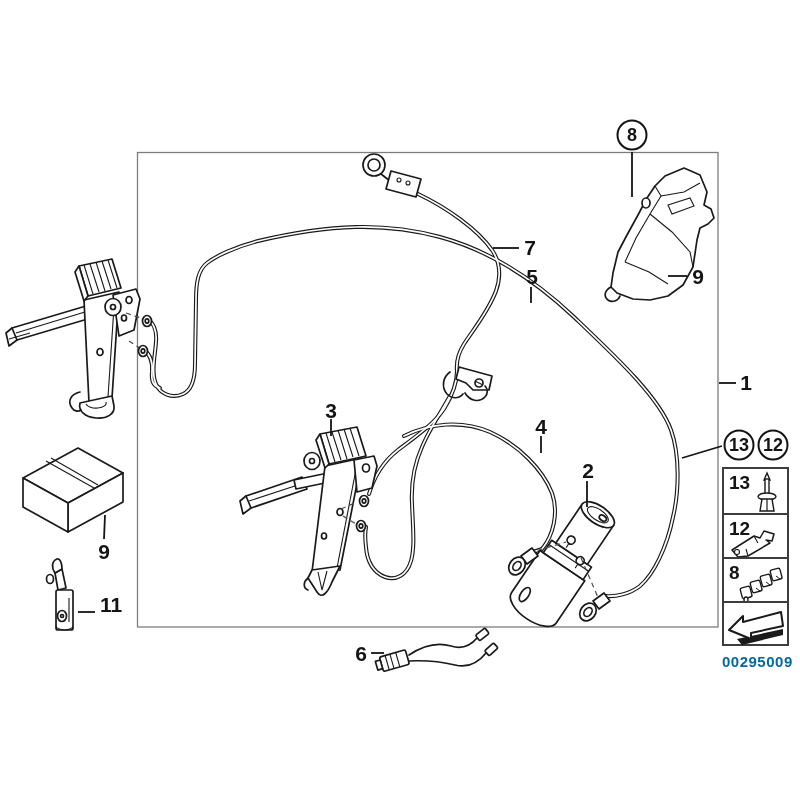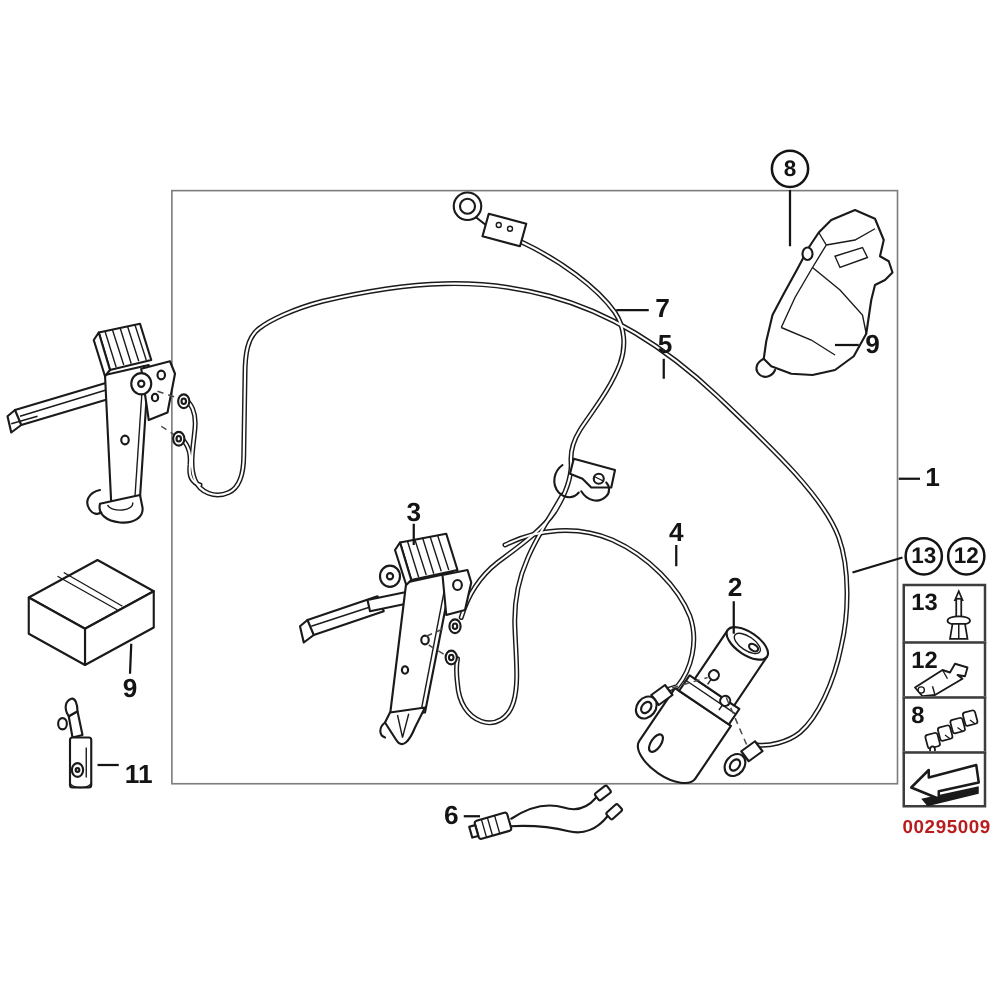--- a/index.html
+++ b/index.html
@@ -27,21 +27,21 @@
     background:#fff;position:relative;margin-top:-2px;
   }
   .legend-box:first-child{margin-top:0;}
   .legend-num{
     position:absolute;left:5px;top:3px;
     font:700 19px "Liberation Sans",sans-serif;color:#141414;
   }
   .legend-icon{position:absolute;right:2px;top:2px;}
   .part-number{
     position:absolute;left:722px;top:653px;width:70px;text-align:center;
-    font:600 15px "Liberation Sans",sans-serif;color:#b91c1c;letter-spacing:.5px;
+    font:600 15px "Liberation Sans",sans-serif;color:#0369a1;letter-spacing:.5px;
   }
   .tube{stroke:#1a1a1a;stroke-width:4;fill:none;stroke-linecap:round;}
   .tube-core{stroke:#ffffff;stroke-width:1.7;fill:none;stroke-linecap:round;}
   .ln{stroke:#1a1a1a;stroke-width:1.7;fill:none;stroke-linejoin:round;stroke-linecap:round;}
   .lnf{stroke:#1a1a1a;stroke-width:1.7;fill:#ffffff;stroke-linejoin:round;stroke-linecap:round;}
   .thin{stroke:#1a1a1a;stroke-width:1.1;fill:none;}
   .dash{stroke:#4a4a4a;stroke-width:1.2;fill:none;stroke-dasharray:5 4;}
   .leader{stroke:#141414;stroke-width:1.8;fill:none;}
 </style>
 </head>
@@ -239,21 +239,21 @@
   <div class="callout" style="left:698px;top:276px;">9</div>
   <div class="callout" style="left:530px;top:247px;">7</div>
   <div class="callout" style="left:532px;top:276px;">5</div>
   <div class="callout" style="left:746px;top:382px;">1</div>
   <div class="circle-callout" style="left:739px;top:445px;">13</div>
   <div class="circle-callout" style="left:773px;top:445px;">12</div>
   <div class="callout" style="left:331px;top:410px;">3</div>
   <div class="callout" style="left:541px;top:426px;">4</div>
   <div class="callout" style="left:588px;top:470px;">2</div>
   <div class="callout" style="left:104px;top:551px;">9</div>
-  <div class="callout" style="left:111px;top:620px;">11</div>
+  <div class="callout" style="left:111px;top:604px;">11</div>
   <div class="callout" style="left:361px;top:653px;">6</div>
 
   <div class="legend">
     <div class="legend-box">
       <span class="legend-num">13</span>
       <svg class="legend-icon" width="40" height="44" viewBox="0 0 40 44">
         <polygon points="22,2 19,9 25,9" fill="#fff" stroke="#1a1a1a" stroke-width="1.4"></polygon>
         <rect x="20" y="8" width="4" height="15" fill="#fff" stroke="#1a1a1a" stroke-width="1.4"></rect>
         <ellipse cx="22" cy="25.5" rx="9" ry="3.5" fill="#fff" stroke="#1a1a1a" stroke-width="1.4"></ellipse>
         <polygon points="17,28 27,28 29,40 15,40" fill="#fff" stroke="#1a1a1a" stroke-width="1.4"></polygon>

